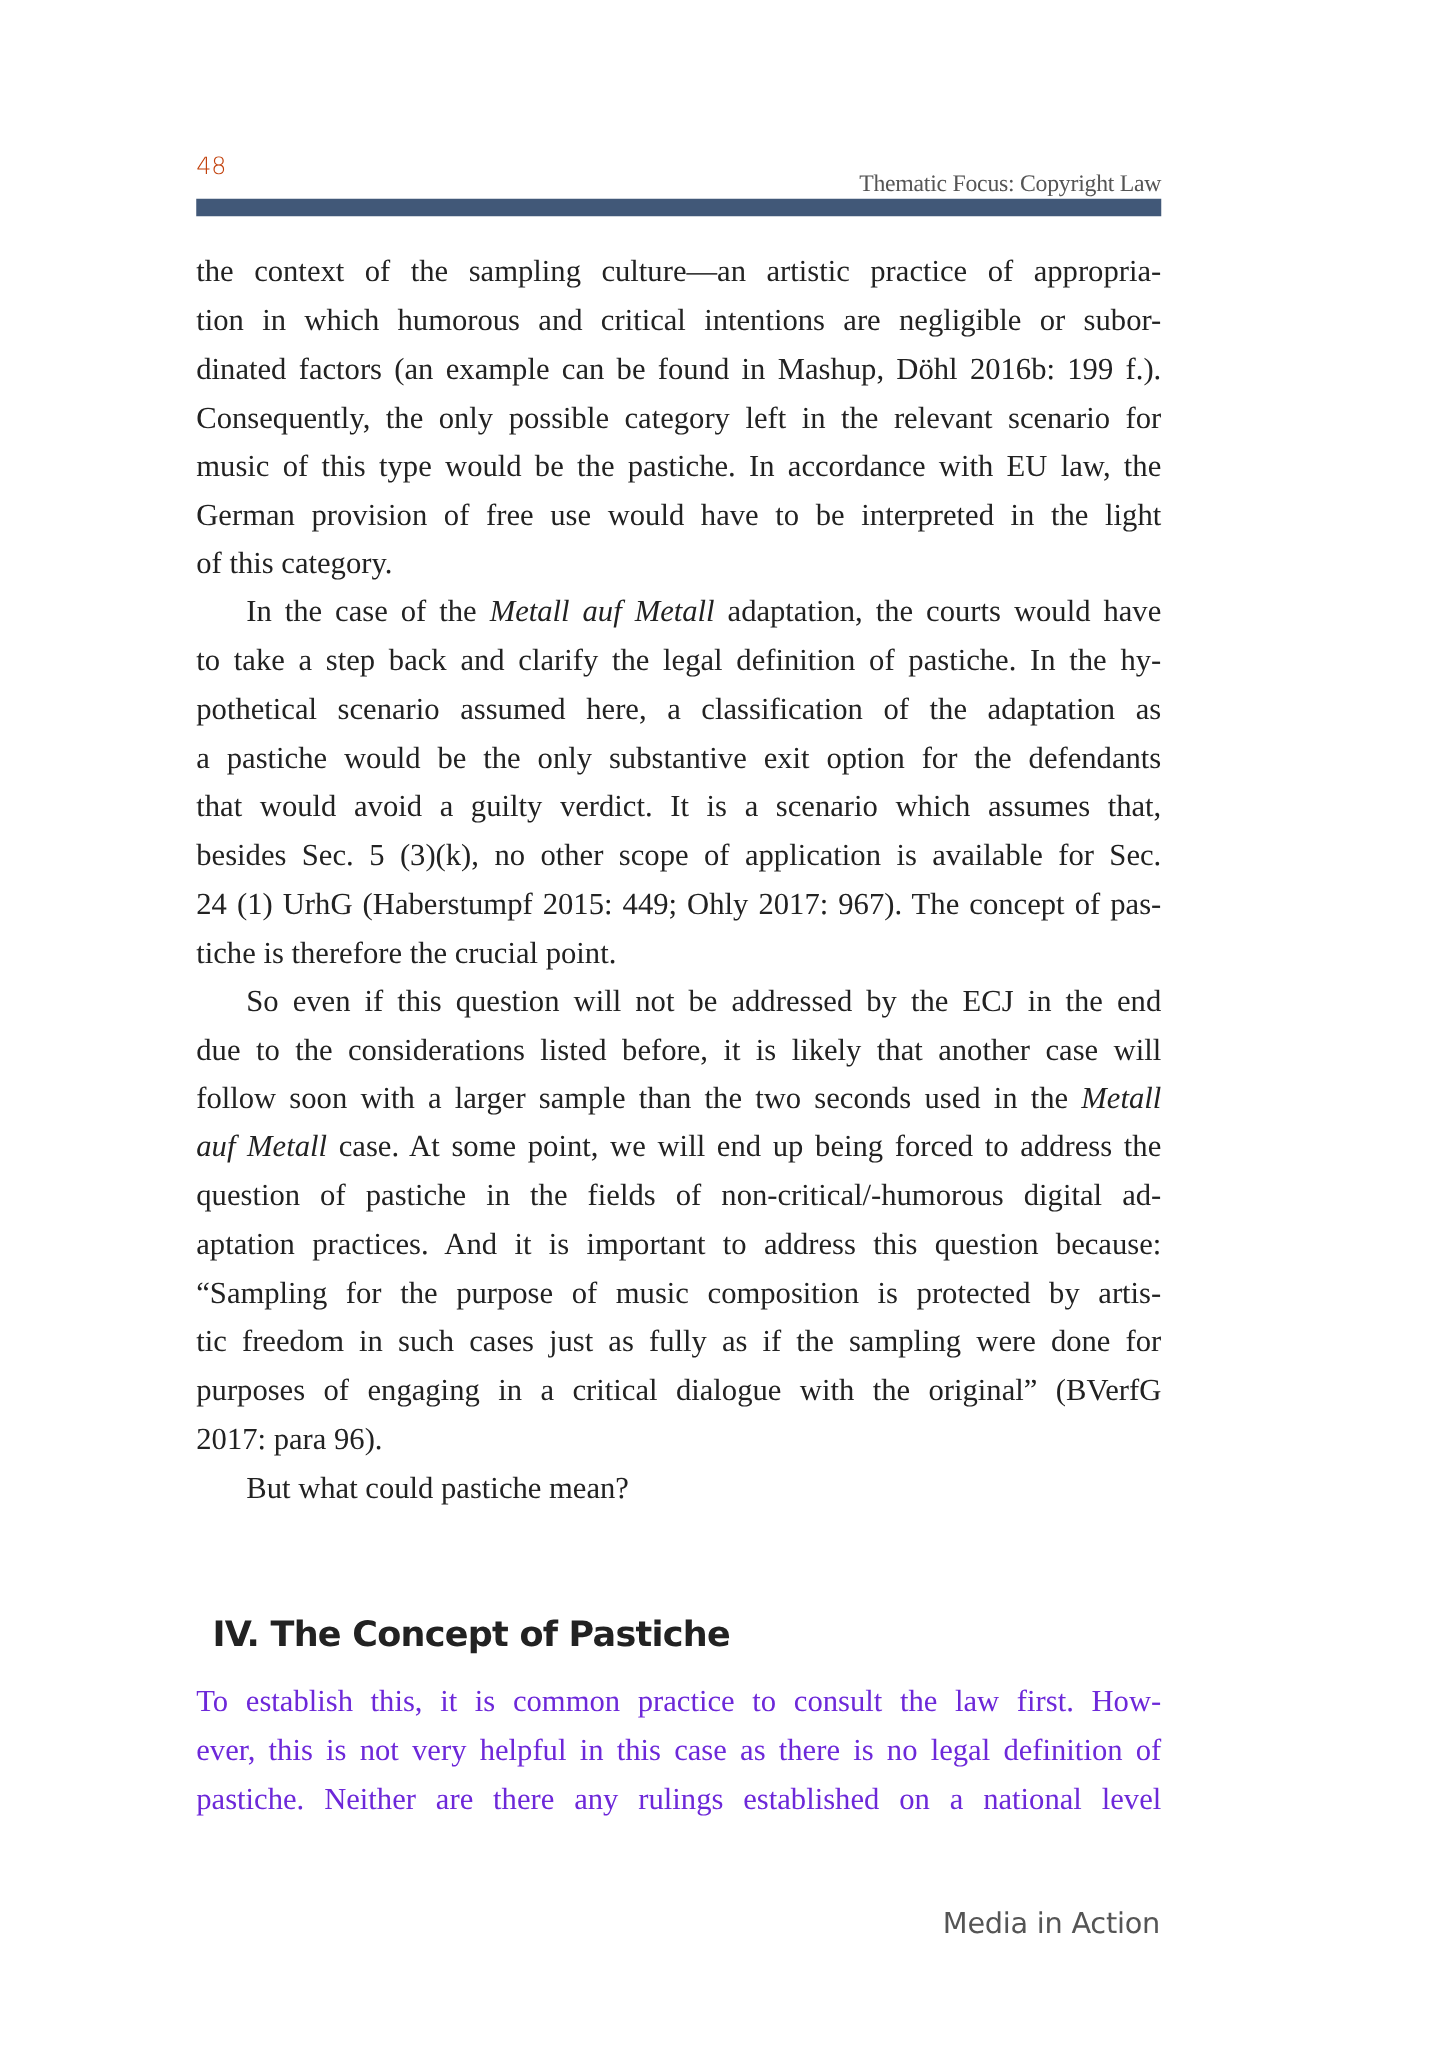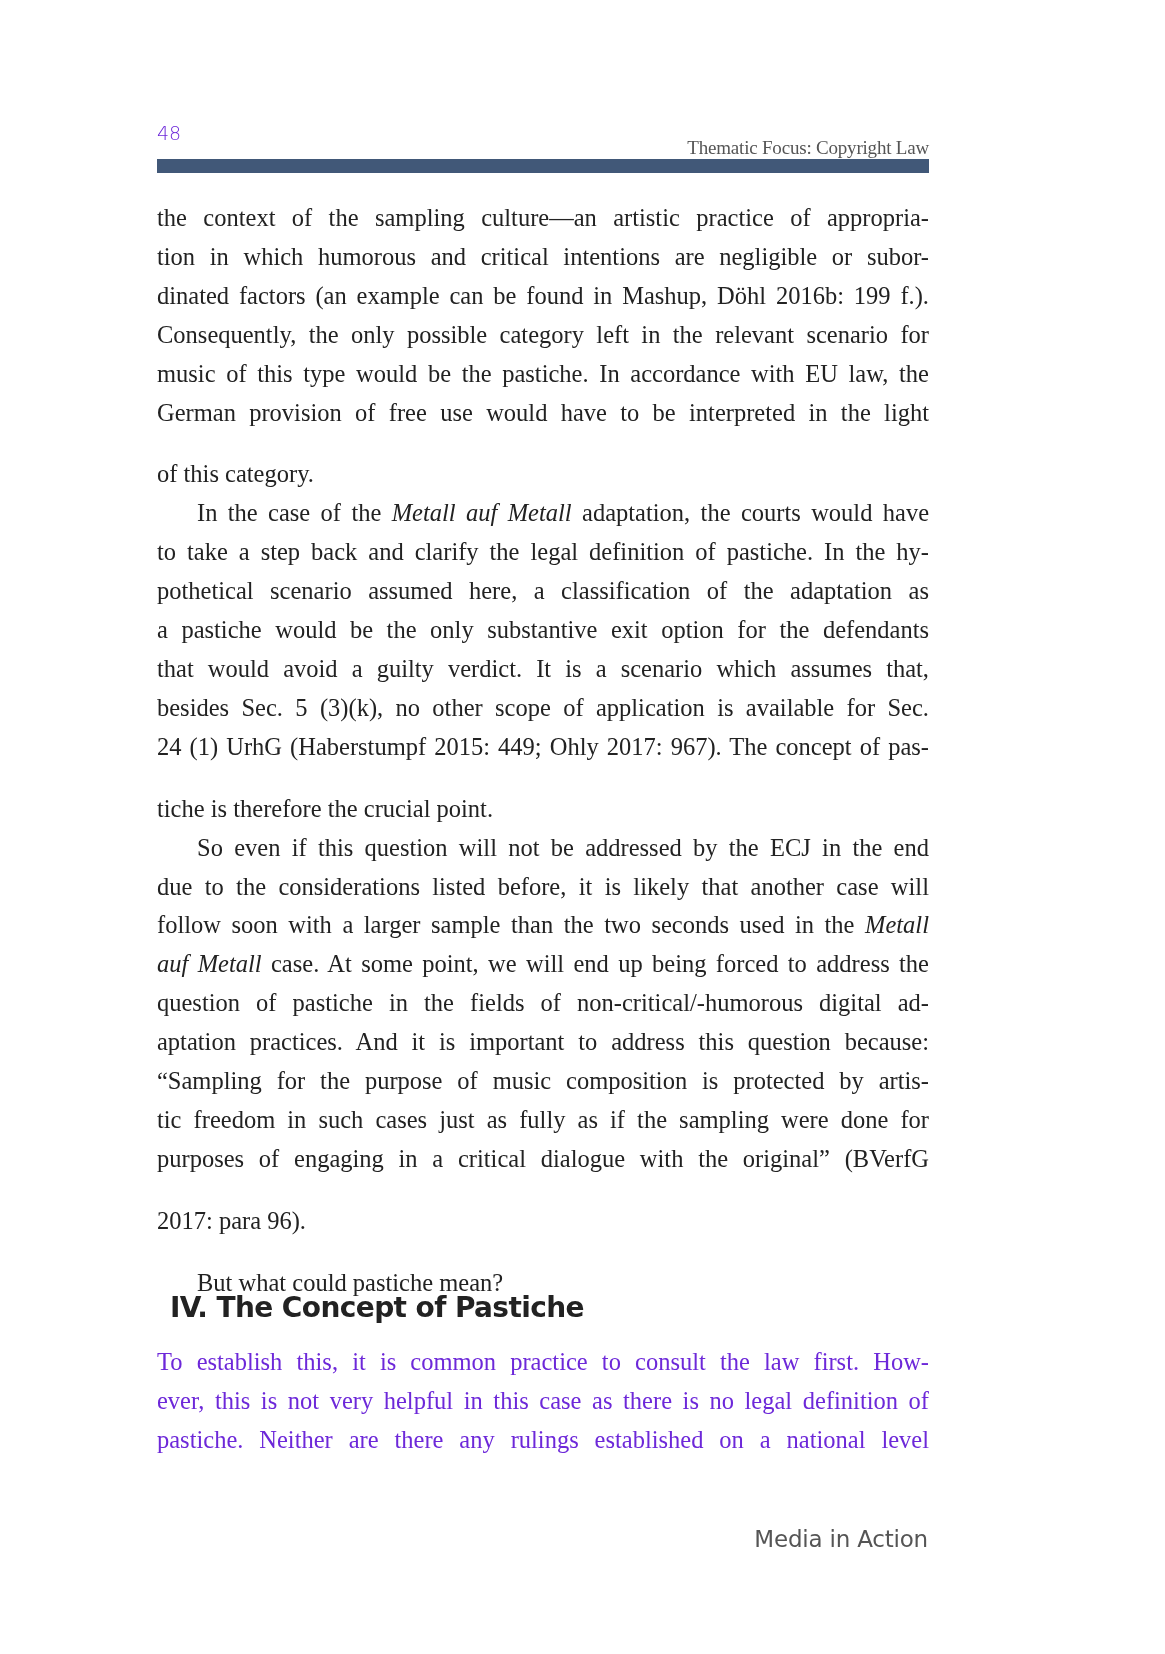--- a/index.html
+++ b/index.html
@@ -3,21 +3,21 @@
 <meta charset="utf-8">
 <style>
   html, body { margin: 0; padding: 0; }
   body {
     width: 1165px; height: 1654px; background: #ffffff;
     position: relative; overflow: hidden;
   }
   .page-number {
     position: absolute; left: 157px; top: 122px;
     font-family: "DejaVu Sans", sans-serif; font-weight: 300;
-    font-size: 19px; color: #6d28d9; letter-spacing: 0px;
+    font-size: 19px; color: #c2410c; letter-spacing: 0px;
   }
   .running-head {
     position: absolute; right: 236px; top: 137px;
     font-family: Liberation Serif, serif;
     font-size: 19px; color: #555; letter-spacing: -0.2px;
     white-space: nowrap;
   }
   .header-rule {
     position: absolute; left: 157px; top: 159px; width: 772px; height: 14px;
   }
@@ -37,21 +37,21 @@
     position: absolute; left: 157px; top: 1343px; width: 772px;
     font-family: "Liberation Serif", serif; font-size: 24.5px;
     line-height: 38.9px; color: #6d28d9;
   }
   .running-foot {
     position: absolute; right: 237px; top: 1526px;
     font-family: "DejaVu Sans", sans-serif;
     font-size: 23px; color: #555; white-space: nowrap; letter-spacing: -0.2px;
   }
   .line { display: block; text-align: justify; text-align-last: justify; }
-  .line.last { text-align-last: left; margin-top: 23px; }
+  .line.last { text-align-last: left; }
   .line.ind { padding-left: 40px; }
 </style>
 </head>
 <body>
 
 <div class="page-number">48</div>
 <div class="running-head">Thematic Focus: Copyright Law</div>
 <div class="header-rule" id="rule" style="background: rgb(65, 88, 120);"></div>
 
 <div class="body-text">

